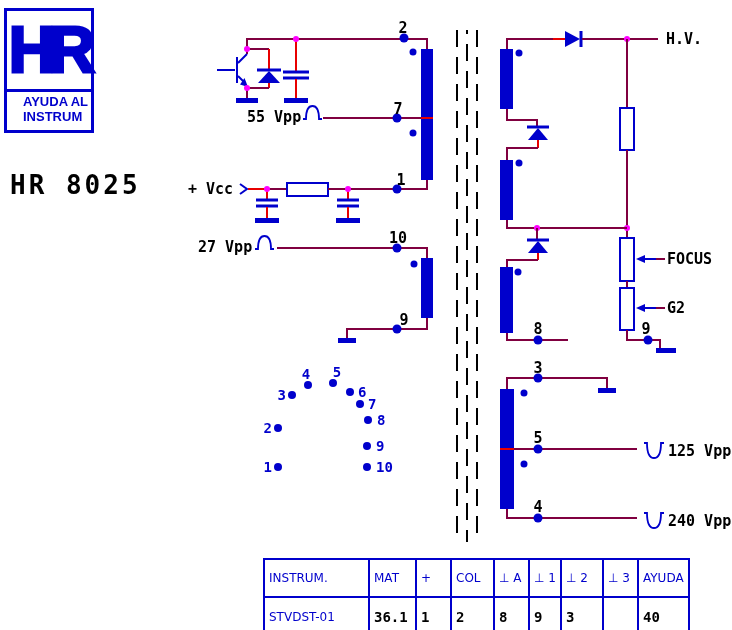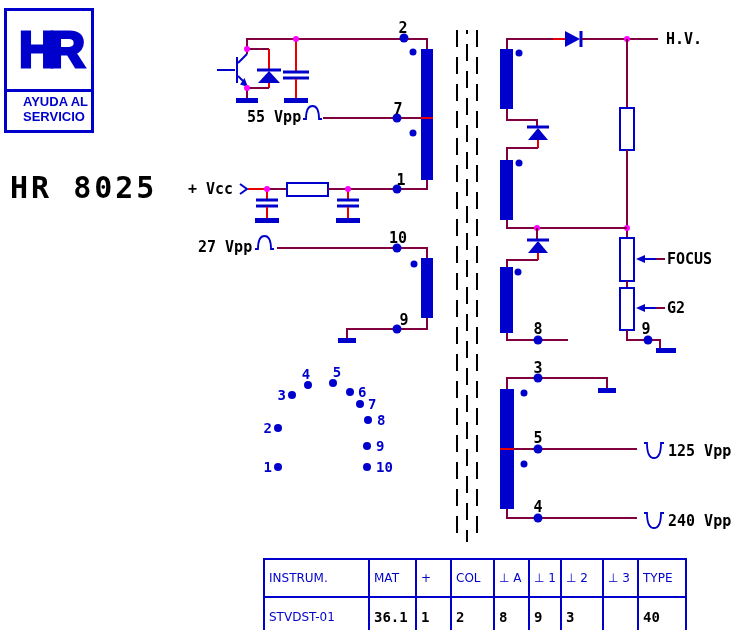--- a/index.html
+++ b/index.html
@@ -4,28 +4,28 @@
 <style>
   html,body{margin:0;padding:0;background:#fff;}
   .stage{position:relative;width:732px;height:630px;background:#ffffff;overflow:hidden;
          font-family:"Liberation Sans",sans-serif;}
   .stage svg{position:absolute;left:0;top:0;}
 
   
   .logo{position:absolute;left:4px;top:8px;width:90px;height:125px;border:3px solid #0000CC;
         box-sizing:border-box;background:#fff;}
   .logo-brand{height:78px;display:flex;align-items:center;justify-content:center;
-        color:#0000CC;font-weight:900;font-size:50px;letter-spacing:-6px;
+        color:#0000CC;font-weight:900;font-size:64px;letter-spacing:-6px;
         font-family:"Liberation Sans",sans-serif;-webkit-text-stroke:3px #0000CC;}
   .logo-tag{border-top:3px solid #0000CC;padding:3px 2px 0 16px;color:#0000CC;
         font-weight:bold;font-size:13px;line-height:1.12;letter-spacing:0px;}
 
   
   .model{position:absolute;left:10px;top:170px;color:#000;
-        font-family:"DejaVu Sans Mono",monospace;font-weight:bold;font-size:30px;letter-spacing:3px;}
+        font-family:"DejaVu Sans Mono",monospace;font-weight:bold;font-size:26px;letter-spacing:3px;}
 
   
   .spec{position:absolute;left:263px;top:558px;border-collapse:collapse;table-layout:fixed;}
   .spec td{border:2px solid #0000CC;text-align:left;vertical-align:middle;padding:4px;}
   .spec .hrow td{height:28px;color:#0000CC;font-family:"DejaVu Sans",sans-serif;font-size:12px;}
   .spec .vrow td{height:30px;color:#000;font-family:"DejaVu Sans Mono",monospace;
                  font-weight:bold;font-size:14px;margin-top:8px;}
   .spec .vrow td.inst{color:#0000CC;font-family:"DejaVu Sans",sans-serif;
                  font-weight:normal;font-size:12px;}
 
@@ -252,21 +252,21 @@
       <text class="plbl" x="376" y="451">9</text>
       <circle class="dot" cx="367" cy="467" r="4"></circle>
       <text class="plbl" x="376" y="472">10</text>
     </g>
   </svg>
 
   <div class="logo">
     <div class="logo-brand">HR</div>
     <div class="logo-tag">
       <div>AYUDA AL</div>
-      <div>SERVICIO</div>
+      <div>INSTRUM</div>
     </div>
   </div>
 
   <div class="model">HR 8025</div>
 
   <table class="spec">
     <colgroup>
       <col style="width:105px">
         <col style="width:47px">
         <col style="width:35px">
@@ -280,21 +280,21 @@
     <tbody>
         <tr class="hrow">
       <td>INSTRUM.</td>
       <td>MAT</td>
       <td>+</td>
       <td>COL</td>
       <td>⊥ A</td>
       <td>⊥ 1</td>
       <td>⊥ 2</td>
       <td>⊥ 3</td>
-      <td>TYPE</td>
+      <td>AYUDA</td>
     </tr>
     <tr class="vrow">
       <td class="inst">STVDST-01</td>
       <td>36.1</td>
       <td>1</td>
       <td>2</td>
       <td>8</td>
       <td>9</td>
       <td>3</td>
       <td></td>

